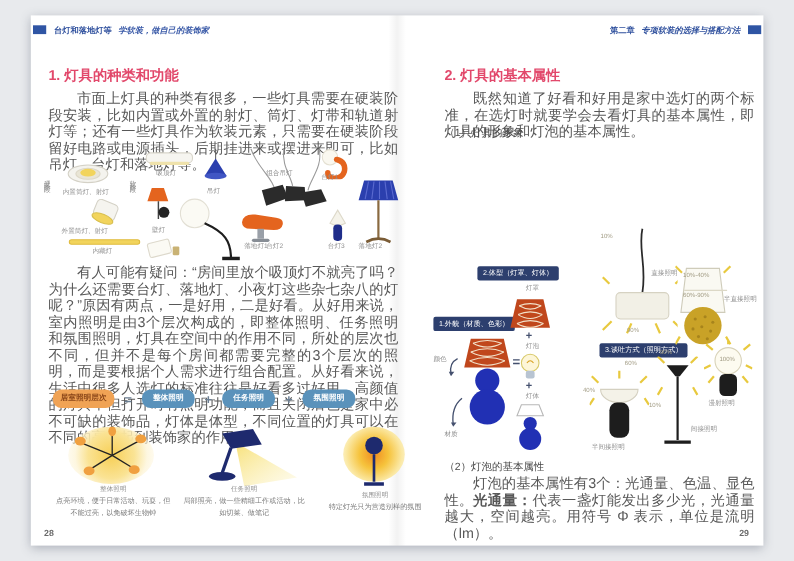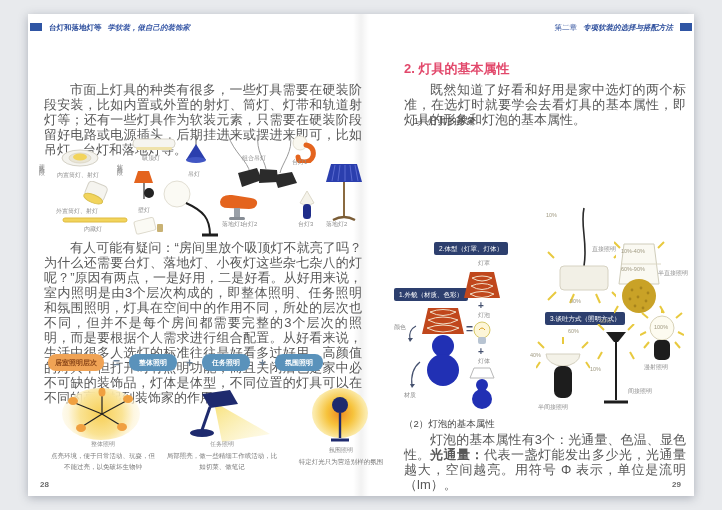--- a/index.html
+++ b/index.html
@@ -6,21 +6,21 @@
     background:#e8eaed;font-family:"Liberation Sans","DejaVu Sans",sans-serif;}
   .spread{position:absolute;left:28px;top:14px;width:666px;height:482px;background:#ffffff;
     box-shadow:0 2px 9px rgba(60,70,90,.35);}
   .seam{position:absolute;left:325px;top:0;width:16px;height:482px;
     background:linear-gradient(to right,rgba(0,0,0,0) 0%,rgba(0,0,0,.05) 50%,rgba(0,0,0,0) 100%);}
   
   .hdr{position:absolute;top:9px;height:12px;font-size:7.5px;color:#30519e;white-space:nowrap;}
   .hdr-sq{display:inline-block;width:12px;height:8px;background:#2f55a4;vertical-align:middle;margin-top:-2px;}
   .hdr-book{font-weight:bold;margin:0 6px 0 7px;}
   .hdr-sub{font-style:italic;font-weight:bold;color:#3a5aa8;}
-  .hdr-ch{font-weight:normal;margin-right:6px;}
+  .hdr-ch{font-weight:bold;margin-right:6px;}
   .hdr-cht{font-style:italic;font-weight:bold;margin-right:7px;}
   
   .sec-title{position:absolute;margin:0;font-size:13px;font-weight:bold;color:#e2486b;white-space:nowrap;}
   .body{position:absolute;margin:0;font-size:13px;line-height:15px;color:#585858;
     text-align:justify;text-indent:2em;}
   .subhead{position:absolute;margin:0;font-size:9.5px;font-weight:normal;color:#474747;white-space:nowrap;}
   .pagenum{position:absolute;font-size:8px;color:#6a6a6a;font-weight:bold;}
   
   .ill{position:absolute;}
   .ill *{position:absolute;}
@@ -46,20 +46,21 @@
 </head>
 <body>
 
 <div class="spread">
   <div class="seam"></div>
 
   <div class="hdr" style="left:2px;">
     <span class="hdr-sq"></span><span class="hdr-book">台灯和落地灯等</span><span class="hdr-sub">学软装，做自己的装饰家</span>
   </div>
 
+  <h2 class="sec-title" style="left:16px;top:46px;">1. 灯具的种类和功能</h2>
 
   <p class="body" style="left:16px;top:68px;width:318px;">市面上灯具的种类有很多，一些灯具需要在硬装阶段安装，比如内置或外置的射灯、筒灯、灯带和轨道射灯等；还有一些灯具作为软装元素，只需要在硬装阶段留好电路或电源插头，后期挂进来或摆进来即可，比如吊灯、台灯和落地灯等。</p>
 
   <div class="ill" style="left:8px;top:121px;width:318px;height:102px;">
     <span class="vlbl" style="left:2px;top:24px;">硬装阶段</span>
     <svg style="left:24px;top:14px;" width="40" height="18">
       <ellipse cx="20" cy="9" rx="18" ry="8" fill="#f4f3ee" stroke="#d4d1c6"></ellipse>
       <ellipse cx="20" cy="9" rx="11" ry="5" fill="#e9e5d5" stroke="#ddd8c8"></ellipse>
       <ellipse cx="20" cy="8" rx="7" ry="3.5" fill="#f2d45c"></ellipse>
     </svg>

